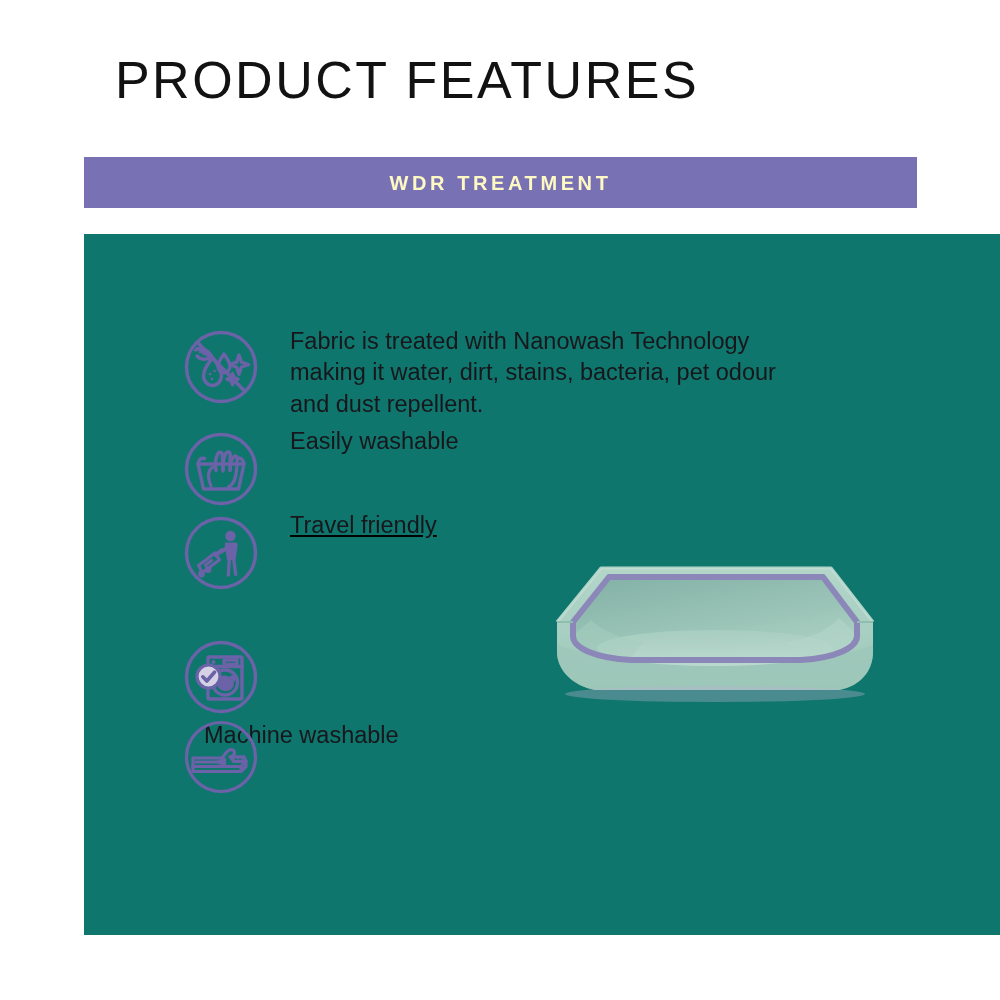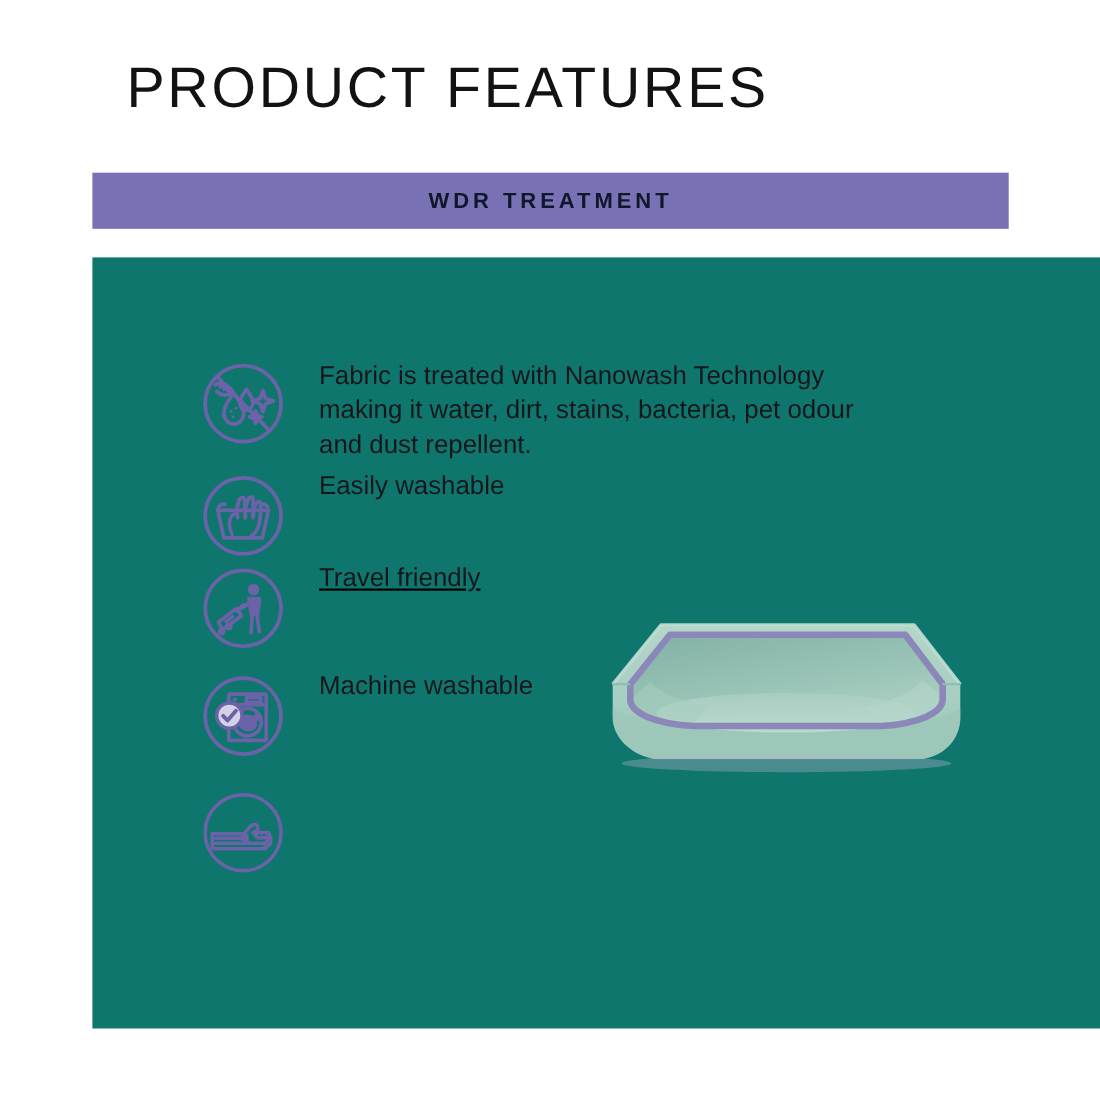--- a/index.html
+++ b/index.html
@@ -36,21 +36,21 @@
     left: 84px;
     top: 157px;
     width: 833px;
     height: 51px;
     background: #7871b4;
     display: flex;
     align-items: center;
     justify-content: center;
   }
   .banner-label {
-    color: #0f172a;
+    color: #fef9c3;
     font-size: 20px;
     font-weight: bold;
     letter-spacing: 3.6px;
     line-height: 1;
   }
 
   
   .panel {
     position: absolute;
     left: 84px;
@@ -94,21 +94,21 @@
   .feature-text.single {
   }
   .feature-text.para {
     margin-top: 2px;
   }
 
   
   .row-0 { top: 0px; }
   .row-1 { top: 102px; }
   .row-2 { top: 186px; text-decoration: underline; }
-  .row-3 { top: 284px; }
+  .row-3 { top: 310px; flex-direction: column; }
   .row-4 { top: 390px; }
 
   
   .product {
     position: absolute;
     left: 455px;
     top: 310px;
     width: 350px;
     height: 190px;
   }

